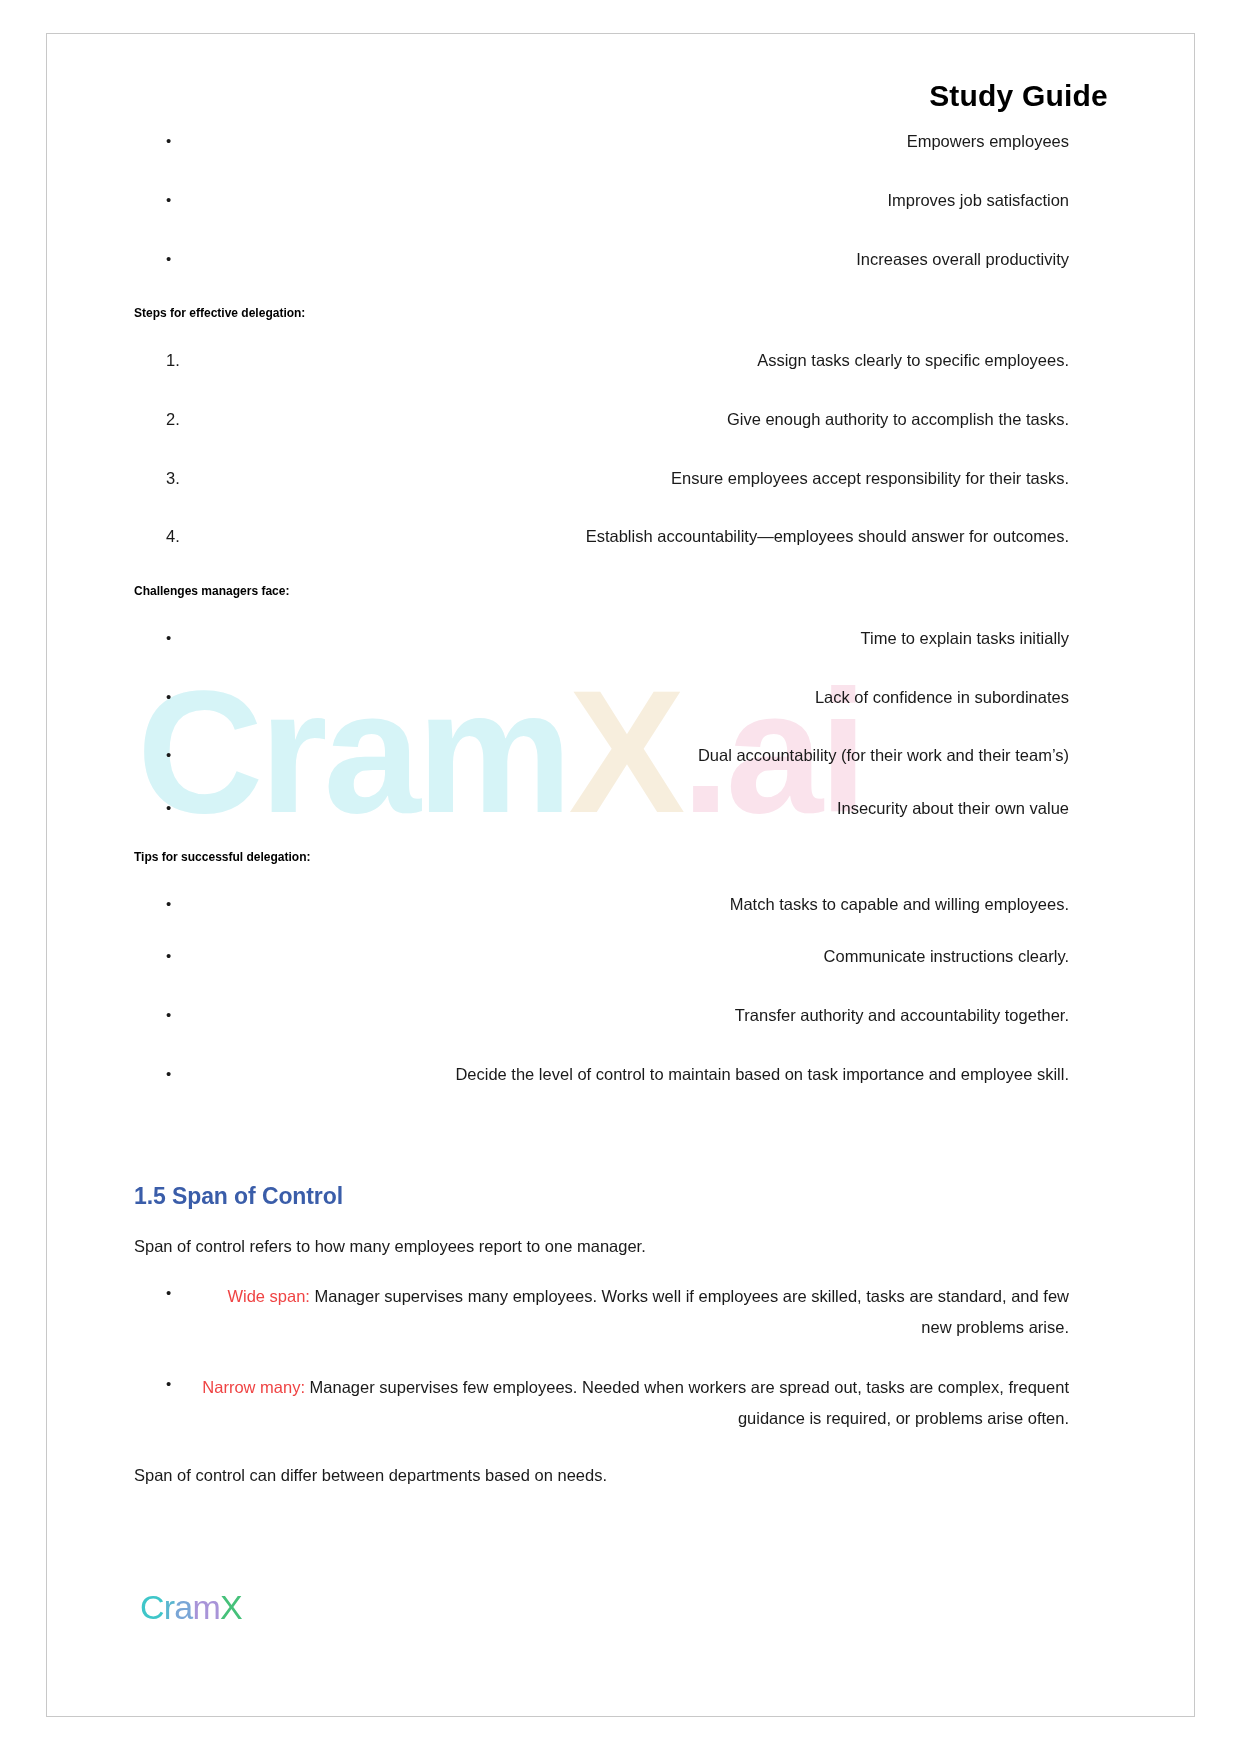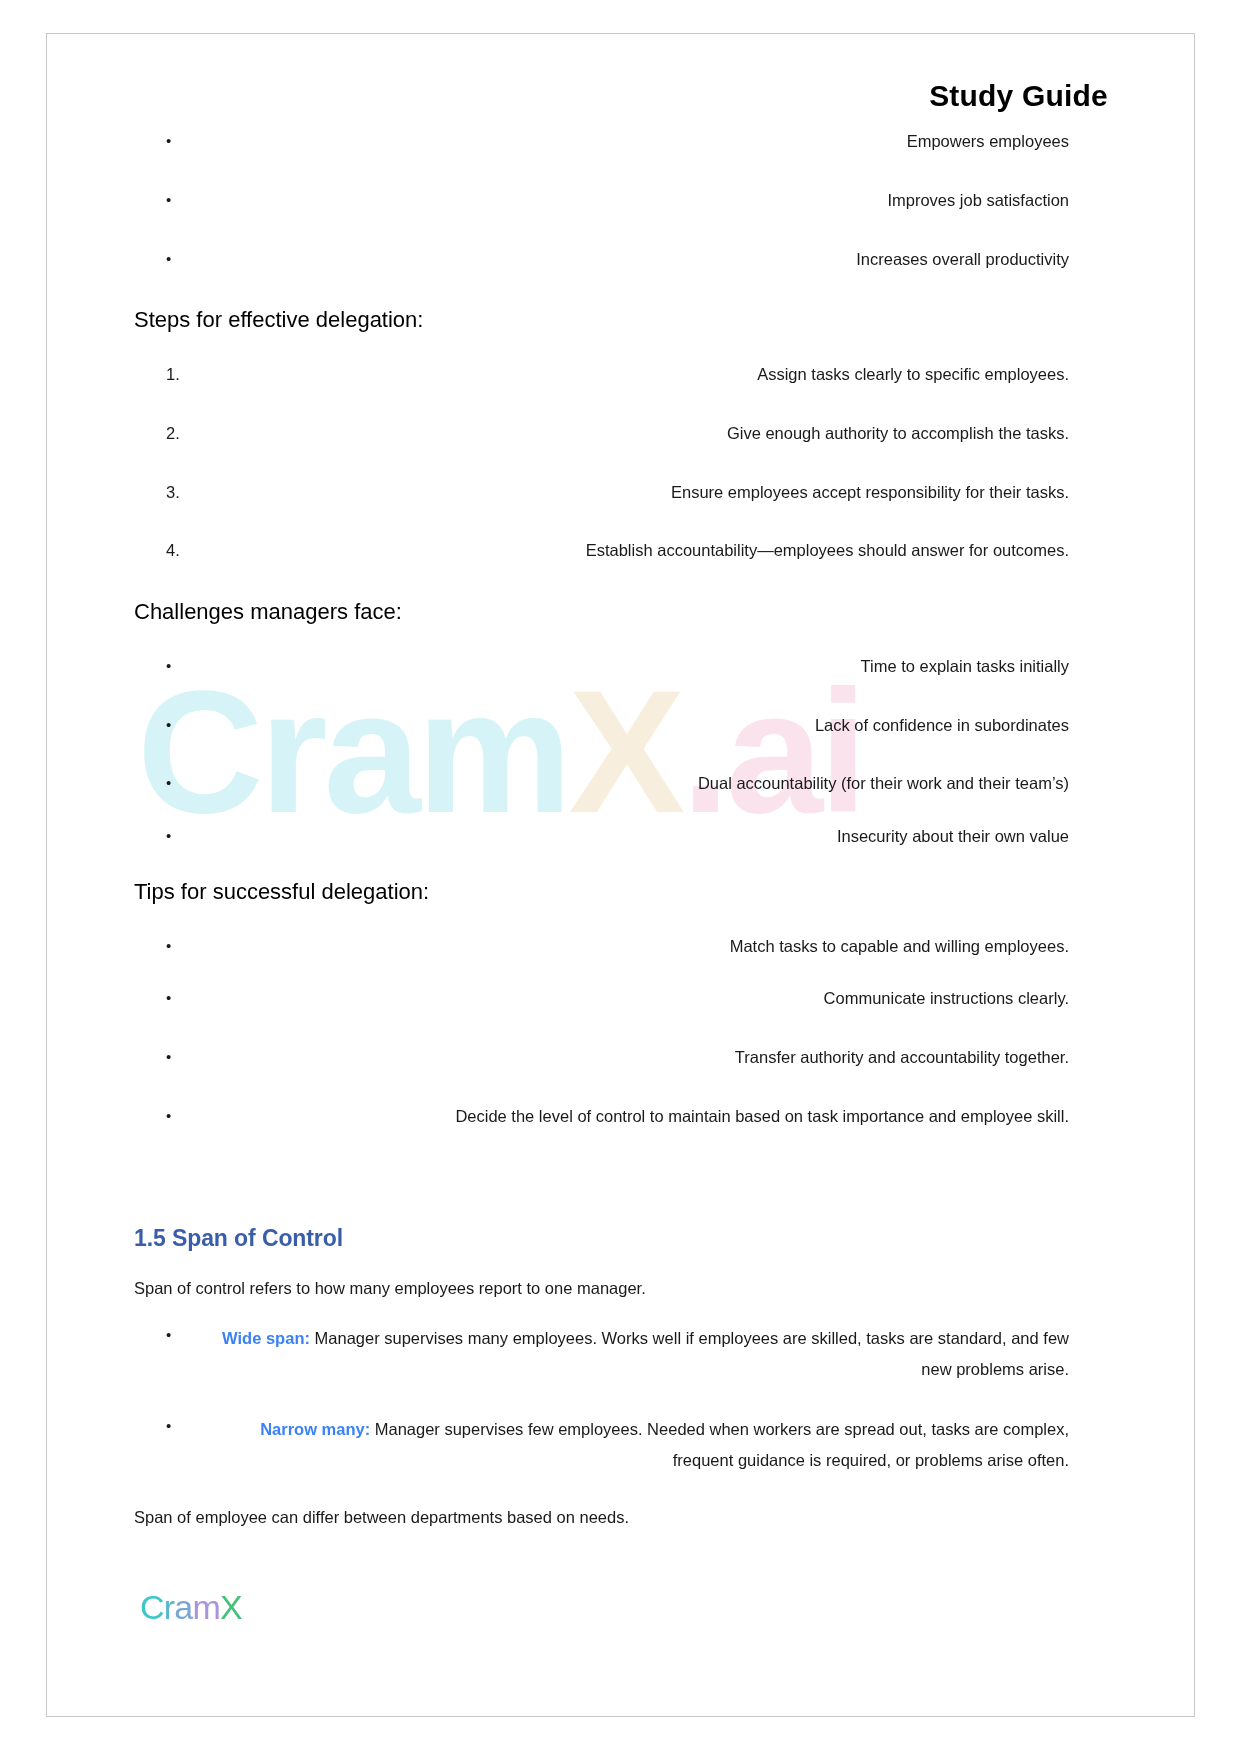--- a/index.html
+++ b/index.html
@@ -47,22 +47,22 @@
   }
 
   .para {
     font-size: 16.5px;
     color: #1a1a1a;
     line-height: 1.55;
     margin: 0 0 22px 0;
   }
 
   .heading-bold {
-    font-size: 22px;
-    font-weight: normal;
+    font-size: 12px;
+    font-weight: bold;
     color: #000000;
     margin: 0 0 26px 0;
     line-height: 1.4;
   }
 
   .list {
     margin: 0; padding: 0;
     list-style: none;
   }
 
@@ -79,21 +79,21 @@
   .li-marker {
     flex: 0 0 auto;
     width: 66px;
     padding-left: 32px;
     color: #1a1a1a;
     font-size: 16.5px;
   }
   .li-marker.dot { font-size: 15px; line-height: 1.6; }
 
   .li-text { flex: 1 1 auto; text-align: right; }
-  .li-text b { font-weight: bold; color: #3b82f6; }
+  .li-text b { font-weight: normal; color: #ef4444; }
   .big-gap   { height: 62px; }
 
   
   .sec-heading {
     font-size: 23px;
     font-weight: bold;
     color: #3a5da9;
     margin: 0 0 24px 0;
     letter-spacing: -0.1px;
   }
@@ -239,21 +239,21 @@
         <li class="li-row wrap">
           <span class="li-marker dot">•</span>
           <span class="li-text"><b>Wide span:</b><span> Manager supervises many employees. Works well if employees are skilled, tasks are standard, and few new problems arise.</span></span>
         </li>
         <li class="li-row wrap">
           <span class="li-marker dot">•</span>
           <span class="li-text"><b>Narrow many:</b><span> Manager supervises few employees. Needed when workers are spread out, tasks are complex, frequent guidance is required, or problems arise often.</span></span>
         </li>
       </ul>
 
-      <p class="para">Span of employee can differ between departments based on needs.</p>
+      <p class="para">Span of control can differ between departments based on needs.</p>
     </div>
 
     <div class="logo">
       <span class="g1">C</span><span class="g2">r</span><span class="g3">a</span><span class="g4">m</span><span class="gx">X</span>
     </div>
 
   </div>
 </div>
 
 </body></html>

